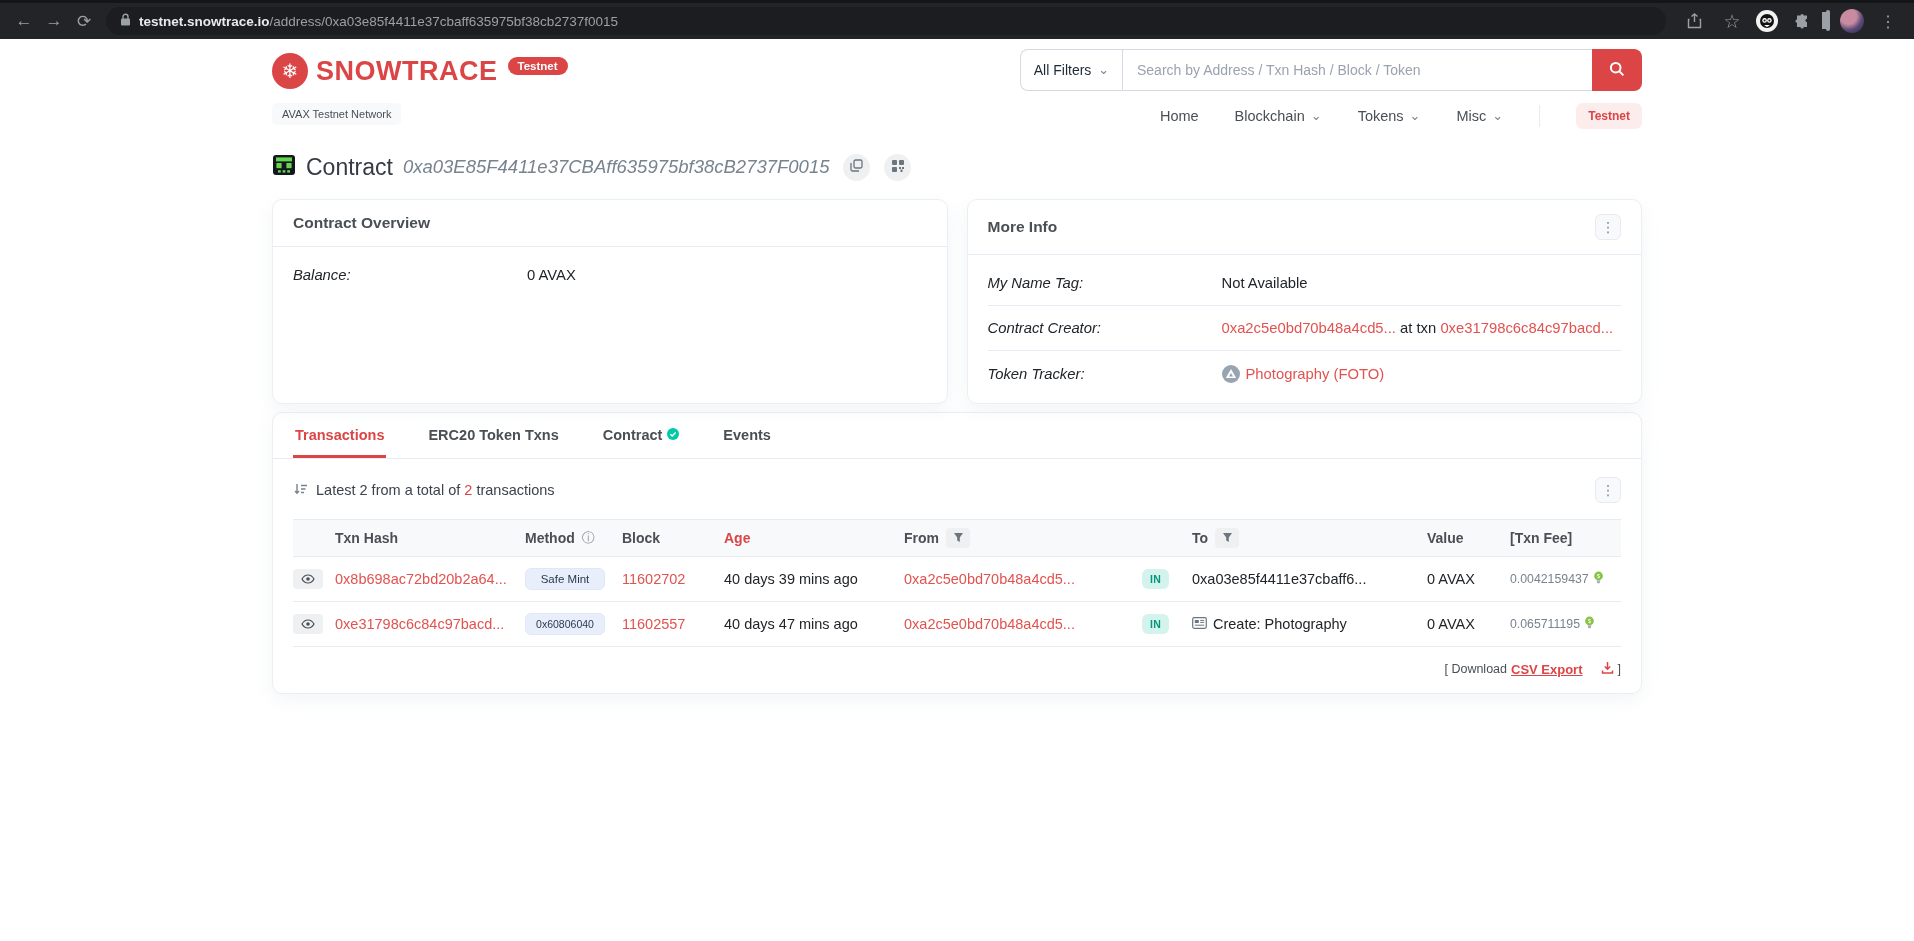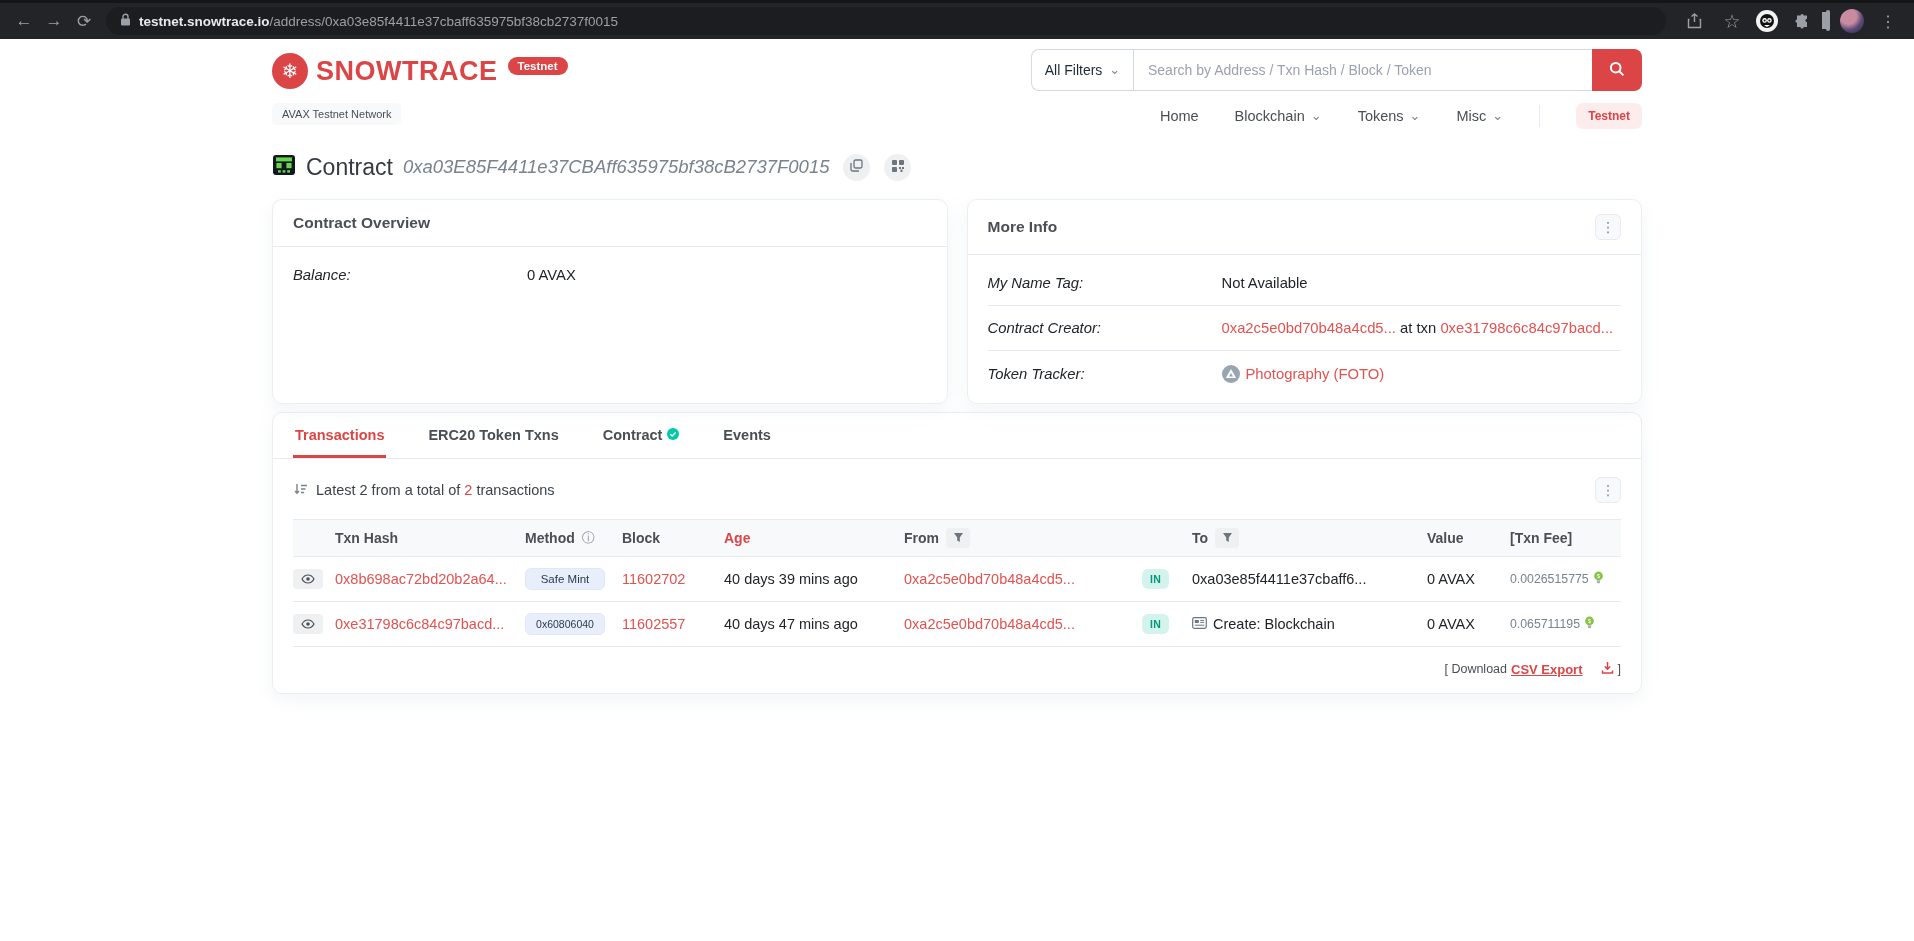--- a/index.html
+++ b/index.html
@@ -34,21 +34,21 @@
   .logo-text { color:#dc4546; font-size:27px; font-weight:700; letter-spacing:.5px; }
   .logo-badge { background:#dc4546; color:#fff; font-size:11.5px; font-weight:700;
     padding:3px 10px; border-radius:11px; margin-left:2px; margin-top:-10px; }
   .network-pill { display:inline-block; margin-top:14px; background:#f8f9fa; color:#4a4f55;
     font-size:11px; padding:5px 10px; border-radius:5px; }
 
   .search-col { width:622px; }
   .search-bar { display:flex; height:42px; }
   .filter-box { width:102px; background:#fff; border:1px solid #d5dae2; border-right:none;
     border-radius:8px 0 0 8px; display:flex; align-items:center; justify-content:center; gap:7px;
-    font-size:14px; color:#1d2a35;margin-left:11px; }
+    font-size:14px; color:#1d2a35; }
   .chev { color:#77838f; font-size:13px; line-height:8px; }
   .search-input { flex:1; border:1px solid #d5dae2; border-right:none; padding:0 14px;
     font-size:14px; color:#1d2a35; outline:none; font-family:"Liberation Sans",sans-serif; }
   .search-input::placeholder { color:#9aa2ae; }
   .search-btn { width:50px; background:#dc4546; border:none; border-radius:0 8px 8px 0;
     display:flex; align-items:center; justify-content:center; cursor:pointer; }
   .top-nav { display:flex; align-items:center; justify-content:flex-end; gap:36px; margin-top:12px; }
   .nav-item { font-size:14.5px; color:#4a4f55; display:flex; align-items:center; gap:6px; }
   .nav-divider { width:1px; height:22px; background:#e7eaf3; }
   .testnet-pill { background:#fdecec; color:#dc4546; font-size:12px; font-weight:700;
@@ -383,21 +383,21 @@
           </div>
           <div><a href="#" class="red-link">0x8b698ac72bd20b2a64...</a></div>
           <div><span class="method-badge">Safe Mint</span></div>
           <div><a href="#" class="red-link">11602702</a></div>
           <div class="dark-cell">40 days 39 mins ago</div>
           <div><a href="#" class="red-link">0xa2c5e0bd70b48a4cd5...</a></div>
           <div><span class="dir-badge">IN</span></div>
           <div class="dark-cell">0xa03e85f4411e37cbaff6...</div>
           <div class="dark-cell">0 AVAX</div>
           <div class="fee-cell">
-            <span>0.0026515775</span>
+            <span>0.0042159437</span>
             <span>
               <svg width="11" height="14" viewBox="0 0 11 14">
                   <circle cx="5.5" cy="5" r="4.4" fill="#8bc34a"></circle>
                   <text x="5.5" y="7" font-size="5.5" fill="#fff" text-anchor="middle" font-family="sans-serif">$</text>
                   <rect x="3.8" y="9.4" width="3.4" height="1.4" fill="#9aa4ae"></rect>
                   <rect x="4.2" y="11" width="2.6" height="1.2" fill="#9aa4ae"></rect>
                 </svg>
             </span>
           </div>
         </div>
@@ -420,21 +420,21 @@
           <div><a href="#" class="red-link">0xa2c5e0bd70b48a4cd5...</a></div>
           <div><span class="dir-badge">IN</span></div>
           <div class="to-flex">
             <span>
               <svg width="15" height="12" viewBox="0 0 15 12">
                   <rect x="0.7" y="0.7" width="13.6" height="10.6" rx="1.5" fill="none" stroke="#6c757e" stroke-width="1.2"></rect>
                   <rect x="2.8" y="3" width="4" height="3" fill="#6c757e"></rect>
                   <path d="M8.2 3.4h4M8.2 5.4h4M2.8 8.2h9.4" stroke="#6c757e" stroke-width="1"></path>
                 </svg>
             </span>
-            <span class="dark-cell">Create: Blockchain</span>
+            <span class="dark-cell">Create: Photography</span>
           </div>
           <div class="dark-cell">0 AVAX</div>
           <div class="fee-cell">
             <span>0.065711195</span>
             <span>
               <svg width="11" height="14" viewBox="0 0 11 14">
                   <circle cx="5.5" cy="5" r="4.4" fill="#8bc34a"></circle>
                   <text x="5.5" y="7" font-size="5.5" fill="#fff" text-anchor="middle" font-family="sans-serif">$</text>
                   <rect x="3.8" y="9.4" width="3.4" height="1.4" fill="#9aa4ae"></rect>
                   <rect x="4.2" y="11" width="2.6" height="1.2" fill="#9aa4ae"></rect>

